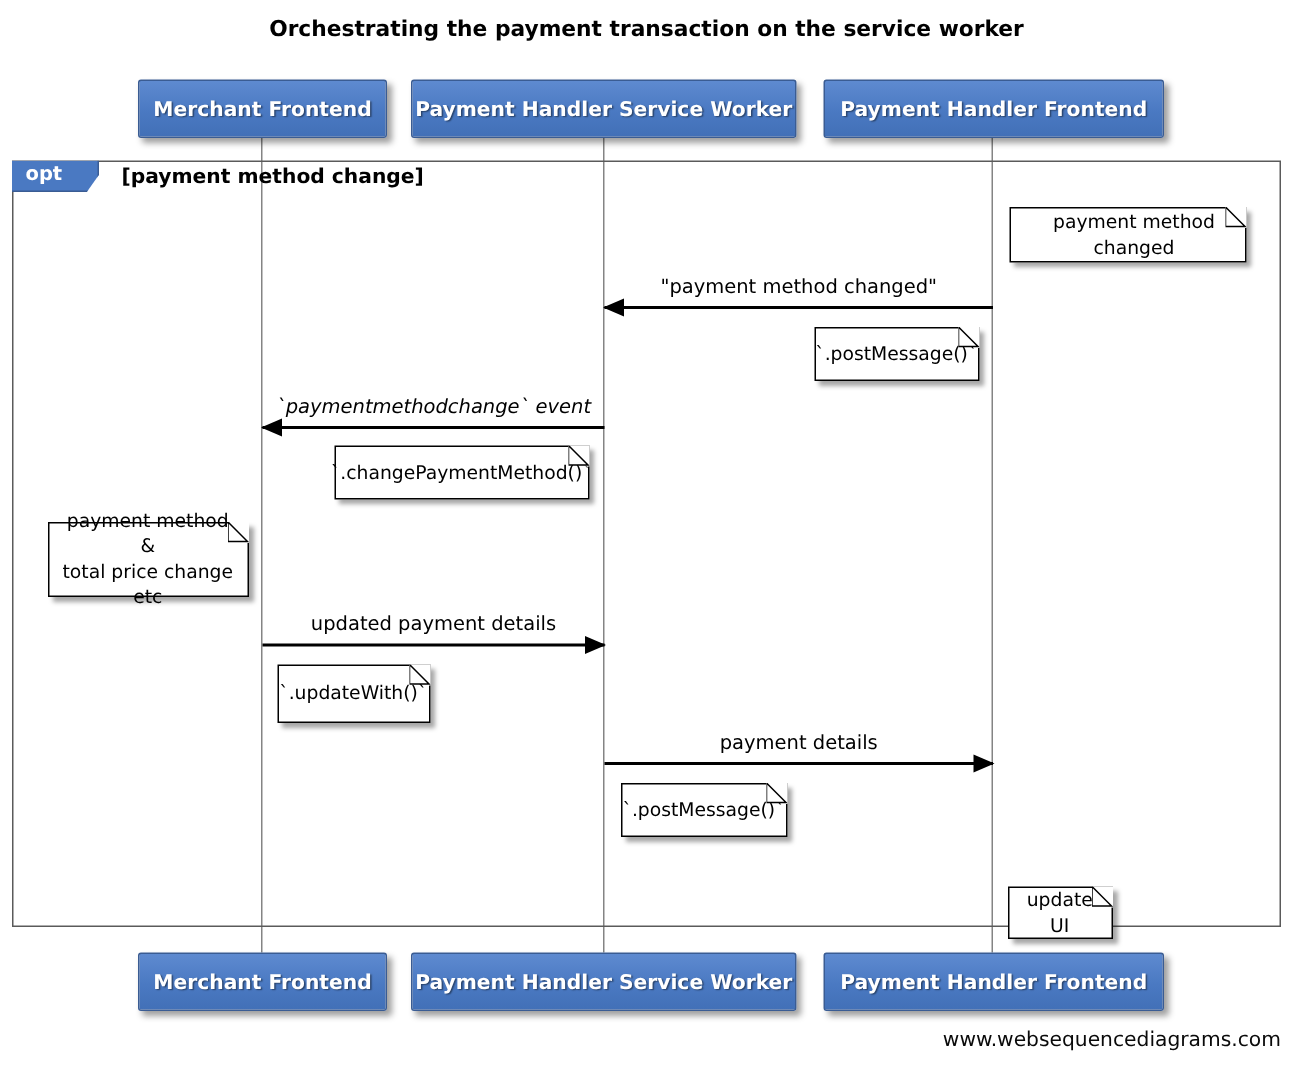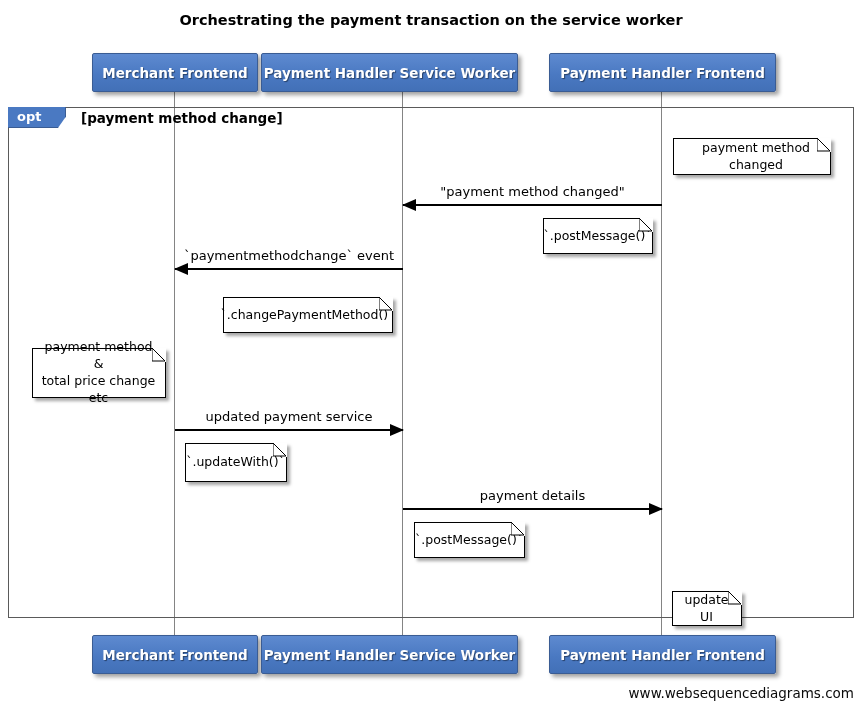--- a/index.html
+++ b/index.html
@@ -20,21 +20,21 @@
     position:absolute;height:39px;box-sizing:border-box;
     background:linear-gradient(180deg,#5e8ad0 0%,#4a79c2 55%,#4270b7 100%);
     border:1px solid #3a5c93;border-radius:2px;
     box-shadow:3px 3px 4px rgba(0,0,0,0.38);
     color:#fff;font-weight:bold;font-size:13.5px;
     display:flex;align-items:center;justify-content:center;
     text-shadow:1px 1px 1px rgba(0,0,0,0.45);
     white-space:nowrap;
   }
   .p-top{top:53px;} .p-bot{top:635px;}
-  .p1{left:92px;width:166px;} .p2{left:261px;width:257px;} .p3{left:549px;width:227px;text-align:right;}
+  .p1{left:92px;width:166px;} .p2{left:274px;width:257px;} .p3{left:549px;width:227px;text-align:right;}
   
   .fragment{
     position:absolute;left:8px;top:107px;width:846px;height:511px;
     border:1px solid #5a5a5a;box-sizing:border-box;padding-left:45px;
   }
   .fragment-tab{
     position:absolute;left:-1px;top:-1px;width:58px;height:21px;
     background:#4a79c2;border-bottom:1px solid #3a5c93;border-right:1px solid #3a5c93;
     clip-path:polygon(0 0,100% 0,100% 45%,86% 100%,0 100%);
     color:#fff;font-weight:bold;font-size:13px;line-height:20px;
@@ -48,21 +48,21 @@
   .msg-label{
     text-align:center;font-size:13px;padding-bottom:1px;height:17px;
     white-space:nowrap;overflow:visible;
   }
   .msg-line{position:relative;border-top:2px solid #000;margin-top:2px;}
   .head{position:absolute;width:0;height:0;top:-7px;
     border-top:6px solid transparent;border-bottom:6px solid transparent;}
   .head-left{left:-1px;border-right:14px solid #000;}
   .head-right{right:-1px;border-left:14px solid #000;}
   .m1{left:403px;width:259px;top:184px;}
-  .m2{left:175px;width:228px;top:248px;}
+  .m2{left:175px;width:228px;top:264px;font-style:italic;}
   .m3{left:175px;width:228px;top:409px;}
   .m4{left:403px;width:259px;top:488px;}
   
   .note{
     position:absolute;background:#fff;border:1px solid #000;box-sizing:border-box;
     box-shadow:3px 3px 3px rgba(0,0,0,0.35);
     display:flex;align-items:center;justify-content:center;
     font-size:12.5px;text-align:center;white-space:pre-line;line-height:1.35;
     padding:3px 7px 3px 6px;
   }
@@ -106,21 +106,21 @@
   </div>
 
   <div class="msg m2">
     <div class="msg-label">`paymentmethodchange` event</div>
     <div class="msg-line">
       <span class="head head-left"></span>
     </div>
   </div>
 
   <div class="msg m3">
-    <div class="msg-label">updated payment service</div>
+    <div class="msg-label">updated payment details</div>
     <div class="msg-line">
       <span class="head head-right"></span>
     </div>
   </div>
 
   <div class="msg m4">
     <div class="msg-label">payment details</div>
     <div class="msg-line">
       <span class="head head-right"></span>
     </div>

